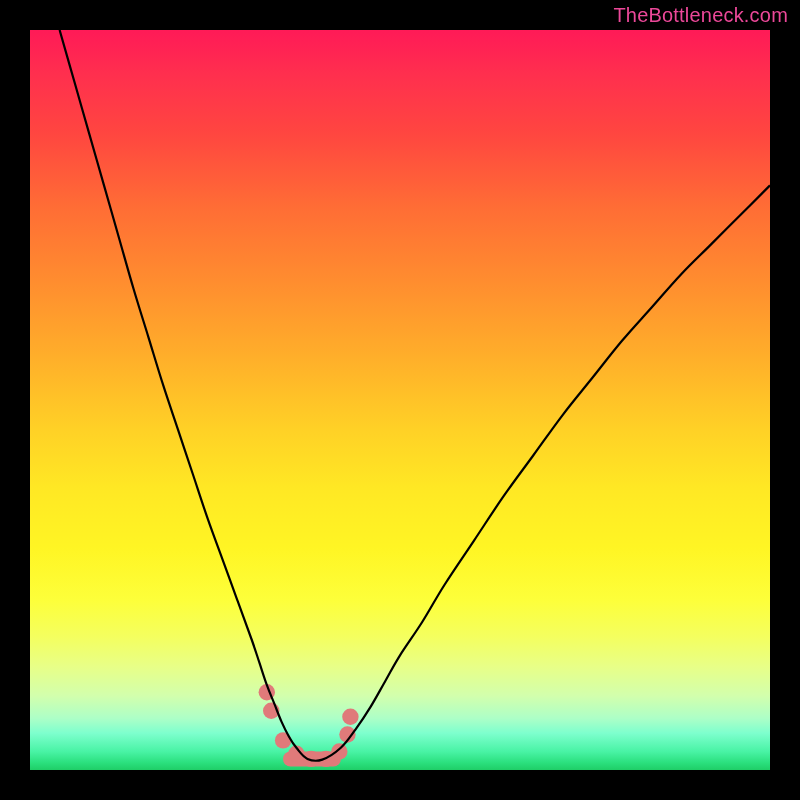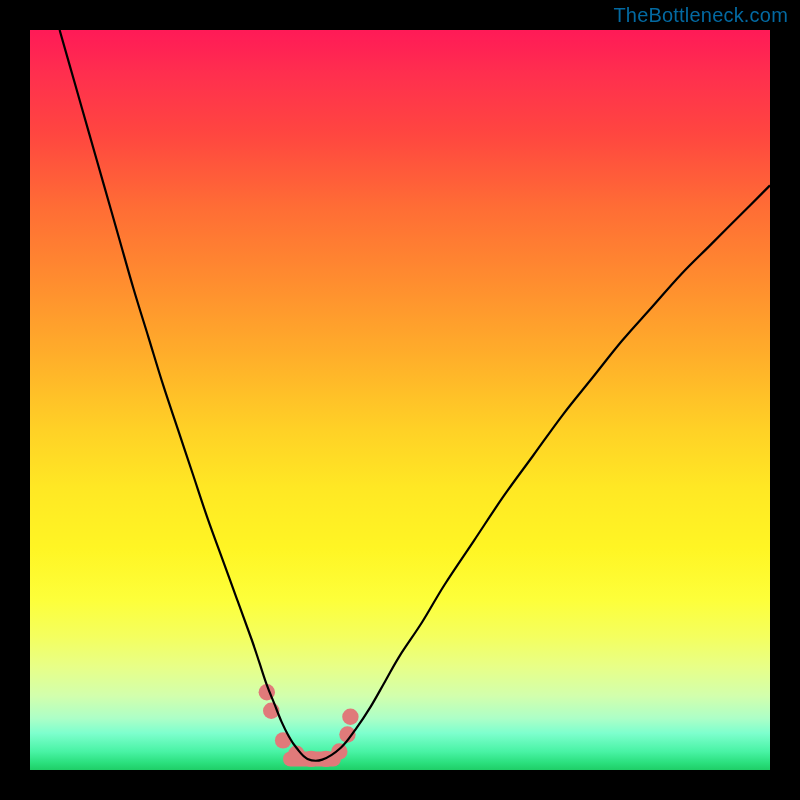--- a/index.html
+++ b/index.html
@@ -55,21 +55,21 @@
   svg.chart {
     position: absolute;
     inset: 0;
     width: 740px;
     height: 740px;
   }
   .watermark {
     position: absolute;
     top: 4px;
     right: 12px;
-    color: #0369a1;
+    color: #ec4899;
     font-size: 20px;
     font-weight: 400;
     letter-spacing: 0.2px;
   }
 </style>
 </head>
 <body>
 
 <div class="frame">
 

